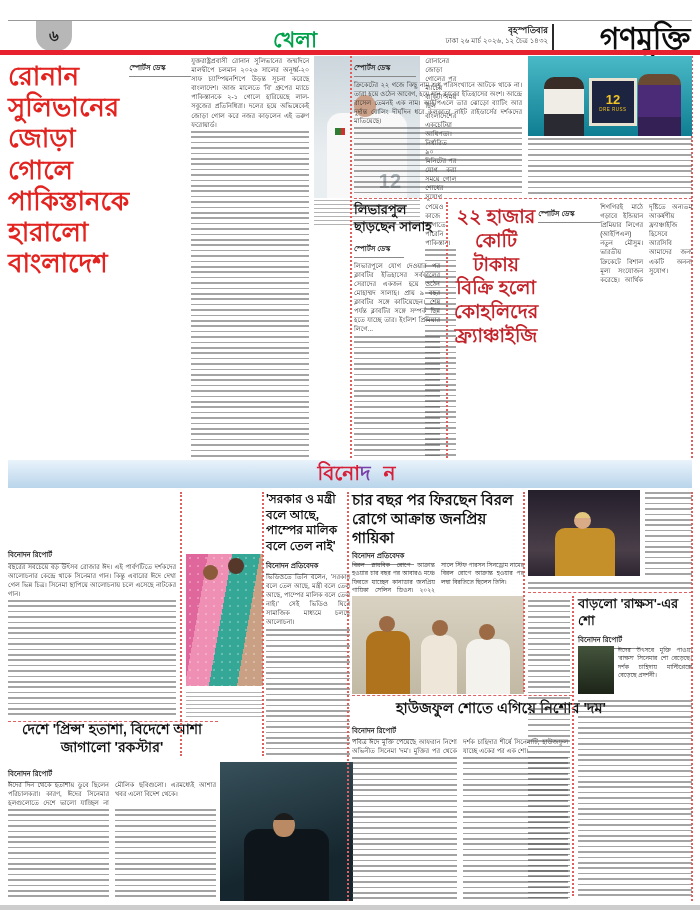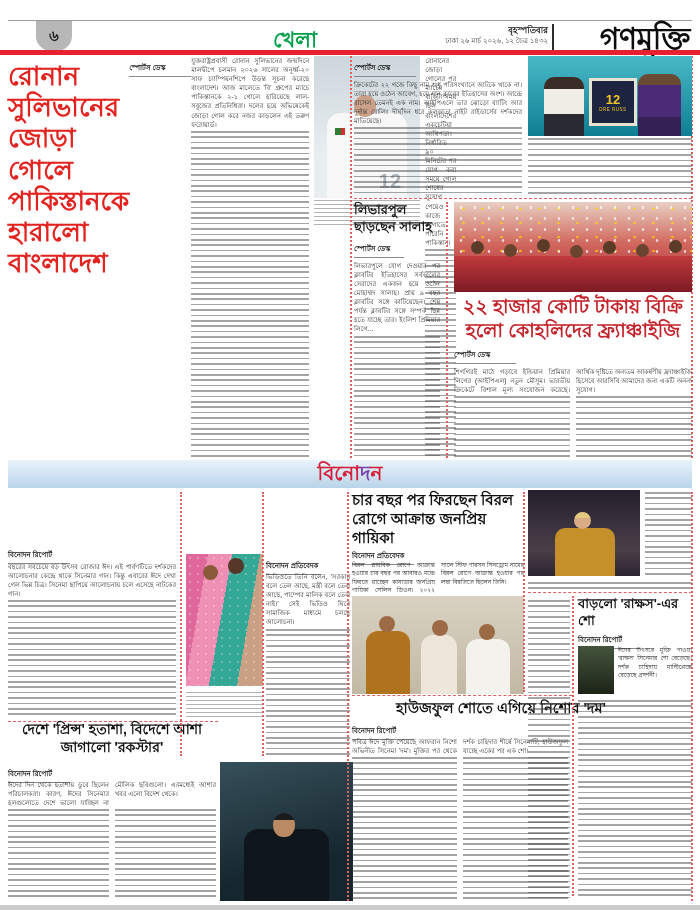--- a/index.html
+++ b/index.html
@@ -62,35 +62,35 @@
         background:linear-gradient(180deg,#3a2d28 0 20%,#f0ece6 20% 62%,#2a2a33 62%);}
   .fig-right{position:absolute;right:7%;bottom:0;width:26%;height:78%;border-radius:10px 10px 0 0;
         background:linear-gradient(180deg,#6b4a33 0 18%,#4b2a78 18% 70%,#352055 70%);}
   .frame{position:absolute;left:37%;top:28%;width:26%;height:52%;background:#1d2440;border:3px solid #e9e2d0;
         display:flex;flex-direction:column;align-items:center;justify-content:center;color:#f3c425;}
   .frame .num{font-size:13px;font-weight:bold;line-height:1;}
   .frame .nm{font-size:4.5px;letter-spacing:.5px;margin-top:1px;}
   .bottom-row{position:absolute;left:0;top:146px;right:0;bottom:0;display:flex;}
   .salah-col{width:86px;border-right:2px dotted #e06060;padding-right:6px;display:flex;flex-direction:column;}
   .salah-head{margin:0 0 1px;font-size:13px;line-height:1.3;font-weight:bold;color:#151515;}
-  .kohli-col{flex:1;padding-left:6px;display:flex;flex-direction:column;justify-content:space-between;}
+  .kohli-col{flex:1;padding-left:6px;display:flex;flex-direction:row;justify-content:space-between;}
   .rcb-photo{height:90px;background:
         radial-gradient(circle,#ffffffbb 1px,transparent 1.6px),
         radial-gradient(circle,#ffd700aa 1px,transparent 1.6px),
         linear-gradient(180deg,#e8cfc2 0%,#d2695f 45%,#a62631 100%);
         background-size:14px 11px,19px 14px,100% 100%;}
   .rcb-photo::after{content:"";position:absolute;bottom:42%;left:7%;width:13px;height:13px;border-radius:50%;background:#5a3b28;
         box-shadow:33px 3px 0 #6b4430,66px -2px 0 #5a3b28,99px 4px 0 #6b4430,132px 0 0 #5a3b28,165px 3px 0 #6b4430,198px -1px 0 #5a3b28,231px 2px 0 #6b4430;}
   .rcb-photo::before{content:"";position:absolute;bottom:0;left:0;right:0;height:40%;background:linear-gradient(180deg,#c03a3c,#7e1a25);}
   .kohli-head{margin:3px 0 0;font-size:19px;line-height:1.25;font-weight:bold;color:#c3242b;text-align:center;}
   
   #band{position:absolute;left:8px;top:460px;width:684px;height:28px;
         background:linear-gradient(180deg,#e9f3fb,#b9d4ea);display:flex;align-items:center;justify-content:center;
         font-size:20px;font-weight:bold;}
-  #band .p1,#band .p3{color:#d6203a;} #band .p2{color:#7a3fa8;}
+  #band .p1,#band .p3{color:#d6203a;margin-left:13px;} #band .p2{color:#7a3fa8;}
   
   #ent{position:absolute;left:8px;top:492px;width:684px;height:412px;}
   .abs{position:absolute;}
   .natok-head{font-size:17px;line-height:1.25;font-weight:bold;color:#111;margin:0;}
   .small-head{font-size:12px;line-height:1.3;font-weight:bold;color:#111;margin:0;}
   .mid-head{font-size:15px;line-height:1.28;font-weight:bold;color:#111;margin:0;}
   .nisho-head{font-size:14.5px;line-height:1.25;font-weight:bold;color:#111;margin:0;}
   .rock-head{font-size:14px;line-height:1.3;font-weight:bold;color:#111;margin:0;text-align:center;}
   .couple-photo{background:
         radial-gradient(circle,#ffffff44 1px,transparent 1.4px),
@@ -239,20 +239,21 @@
     <h2 class="rock-head abs" style="left:0;top:228px;width:208px;">দেশে 'প্রিন্স' হতাশা, বিদেশে আশা জাগালো 'রকস্টার'</h2>
     <span class="byline abs" style="left:0;top:274px;">বিনোদন রিপোর্ট</span>
     <div class="colbox abs" style="left:0;top:288px;width:208px;height:121px;">
       <p class="body two">ঈদের দিন থেকে হতাশায় ডুবে ছিলেন পরিচালকরা। কারণ, ঈদের সিনেমার হলগুলোতে দেশে ভালো যাচ্ছিল না মৌলিক ছবিগুলো। এরমধ্যেই আশার খবর এলো বিদেশ থেকে।</p>
       <div class="fill cols2"></div>
     </div>
     <div class="photo portrait-photo abs" style="left:212px;top:270px;width:133px;height:139px;"></div>
 
     <div class="photo couple-photo abs" style="left:178px;top:62px;width:77px;height:132px;"></div>
     <div class="fill fill-xs abs" style="left:178px;top:198px;width:77px;height:28px;"></div>
+    <h2 class="small-head abs" style="left:258px;top:0;width:84px;">'সরকার ও মন্ত্রী বলে আছে, পাম্পের মালিক বলে তেল নাই'</h2>
     <span class="byline abs" style="left:258px;top:66px;min-width:55px;">বিনোদন প্রতিবেদক</span>
     <div class="colbox abs" style="left:258px;top:80px;width:84px;height:184px;">
       <p class="body">ভিডিওতে তিনি বলেন, 'সরকার বলে তেল আছে, মন্ত্রী বলে তেল আছে, পাম্পের মালিক বলে তেল নাই।' সেই ভিডিও ঘিরে সামাজিক মাধ্যমে চলছে আলোচনা।</p>
       <div class="fill"></div>
     </div>
 
     <h2 class="mid-head abs" style="left:344px;top:-2px;width:172px;">চার বছর পর ফিরছেন বিরল রোগে আক্রান্ত জনপ্রিয় গায়িকা</h2>
     <span class="byline abs" style="left:344px;top:56px;">বিনোদন প্রতিবেদক</span>
     <div class="colbox abs" style="left:344px;top:69px;width:172px;height:33px;">
       <p class="body two" style="font-size:6px;">বিরল স্নায়বিক রোগে আক্রান্ত হওয়ার চার বছর পর আবারও মঞ্চে ফিরতে যাচ্ছেন কানাডার জনপ্রিয় গায়িকা সেলিন ডিওন। ২০২২ সালে স্টিফ পারসন সিনড্রোম নামের বিরল রোগে আক্রান্ত হওয়ার পর লম্বা বিরতিতে ছিলেন তিনি।</p>

